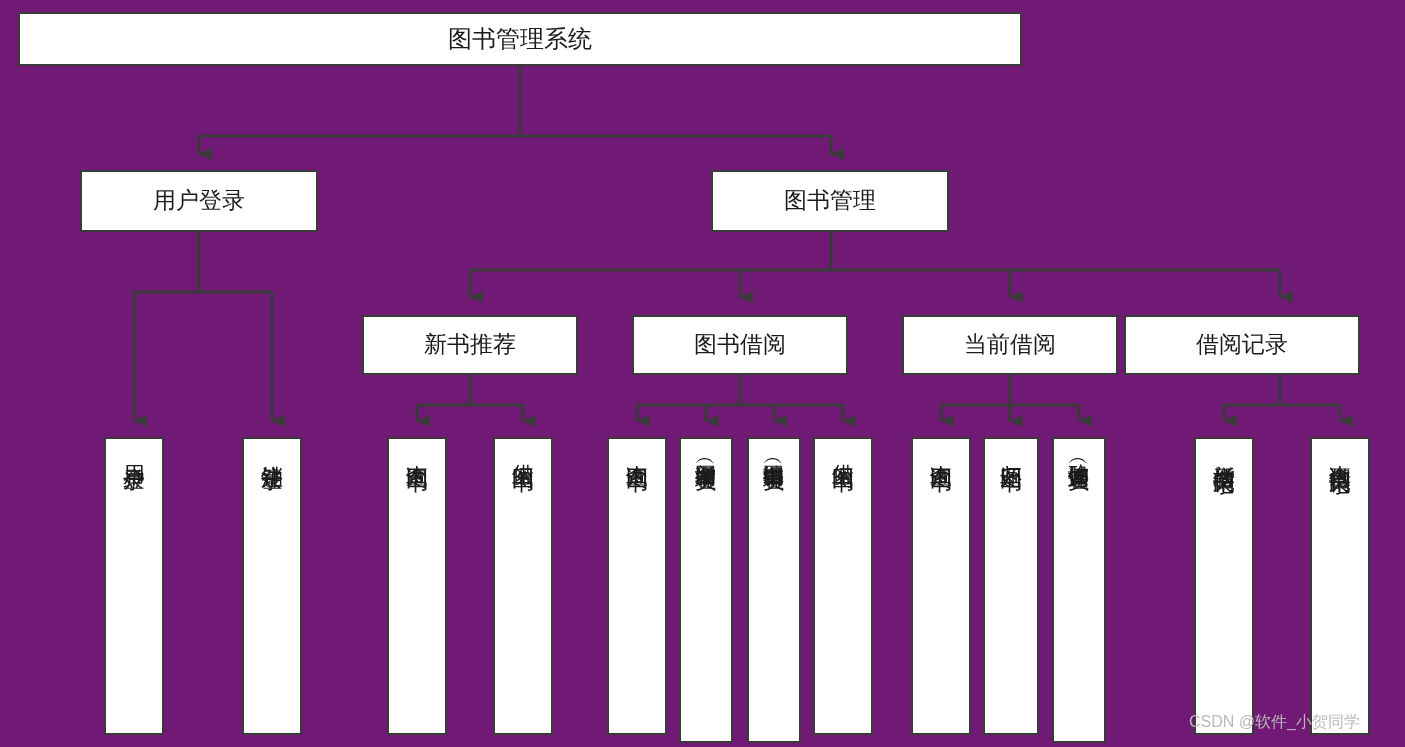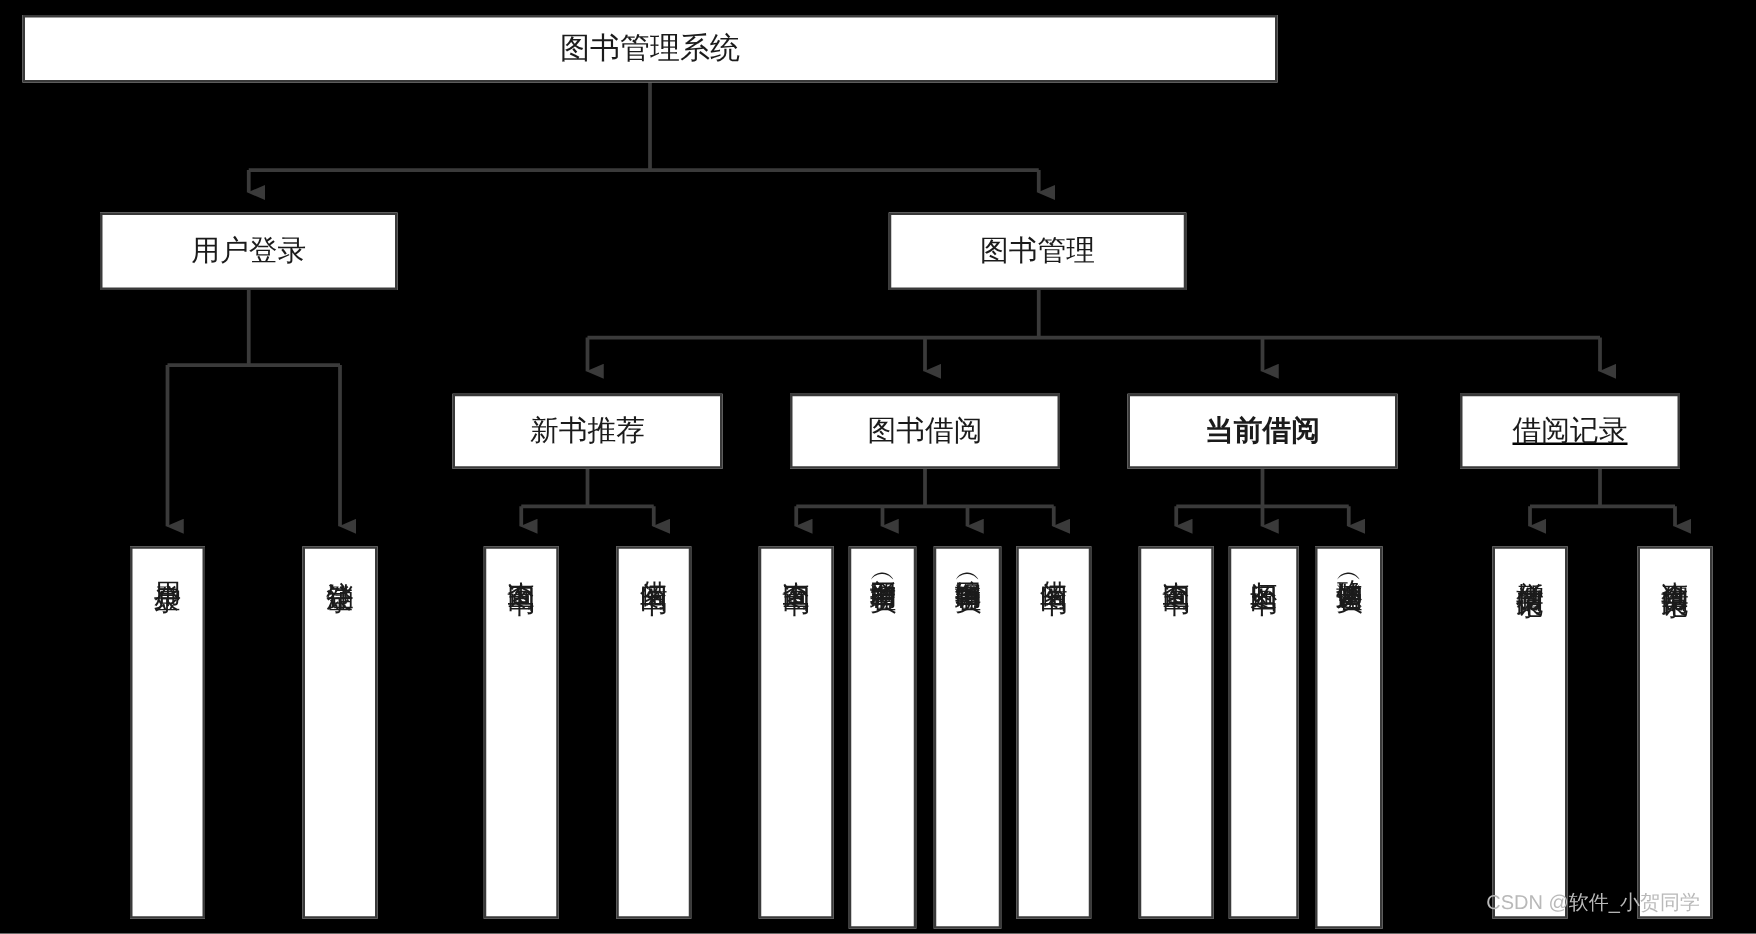--- a/index.html
+++ b/index.html
@@ -7,21 +7,21 @@
     padding: 0;
     background: #ffffff;
   }
   body {
     font-family: "Liberation Sans", "DejaVu Sans", sans-serif;
   }
   #canvas {
     position: relative;
     width: 1405px;
     height: 747px;
-    background: #000000;
+    background: #701a75;
     overflow: hidden;
   }
   #wires {
     position: absolute;
     left: 0;
     top: 0;
     width: 1405px;
     height: 747px;
     pointer-events: none;
   }
@@ -143,25 +143,25 @@
   </div>
 
   <div class="node horiz" style="left:632px; top:315px; width:216px; height:60px;">
     <span class="label">图书借阅</span>
   </div>
 
   <div class="node horiz" style="left:362px; top:315px; width:216px; height:60px;">
     <span class="label">新书推荐</span>
   </div>
 
-  <div class="node horiz" style="left:902px; top:315px; width:216px; height:60px;font-weight:bold;">
+  <div class="node horiz" style="left:902px; top:315px; width:216px; height:60px;">
     <span class="label">当前借阅</span>
   </div>
 
-  <div class="node horiz" style="left:1168px; top:315px; width:176px; height:60px;text-decoration:underline;">
+  <div class="node horiz" style="left:1124px; top:315px; width:236px; height:60px;">
     <span class="label">借阅记录</span>
   </div>
 
   <div class="node vert" style="left:104px; top:437px; width:60px; height:298px;">
     <span class="label">用户登录</span>
   </div>
 
   <div class="node vert" style="left:242px; top:437px; width:60px; height:298px;">
     <span class="label">注销登录</span>
   </div>

